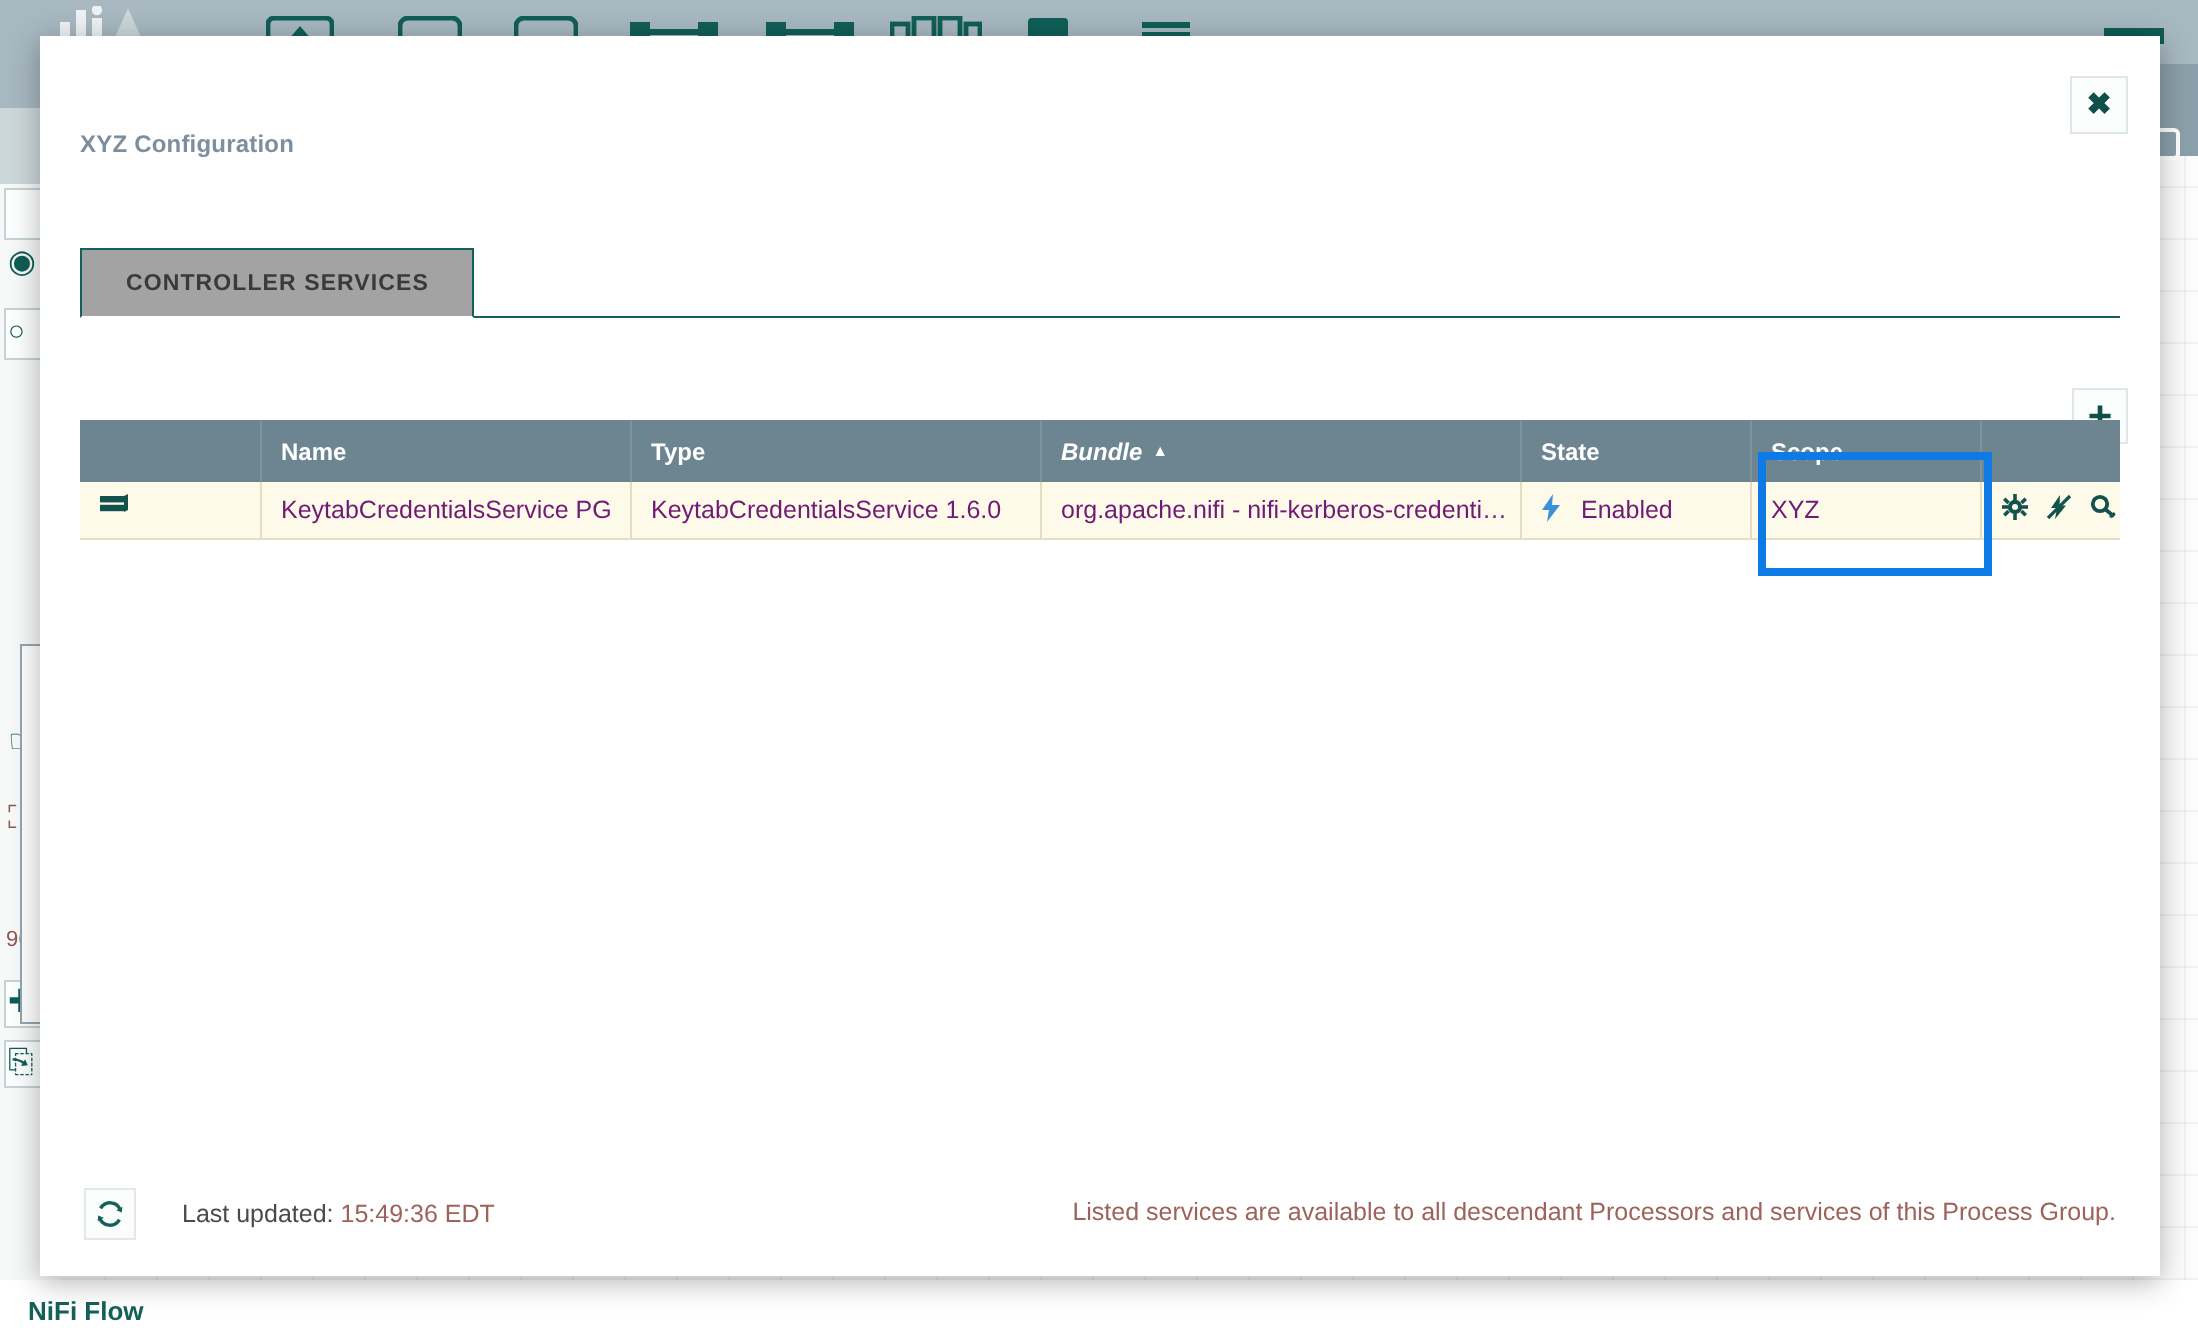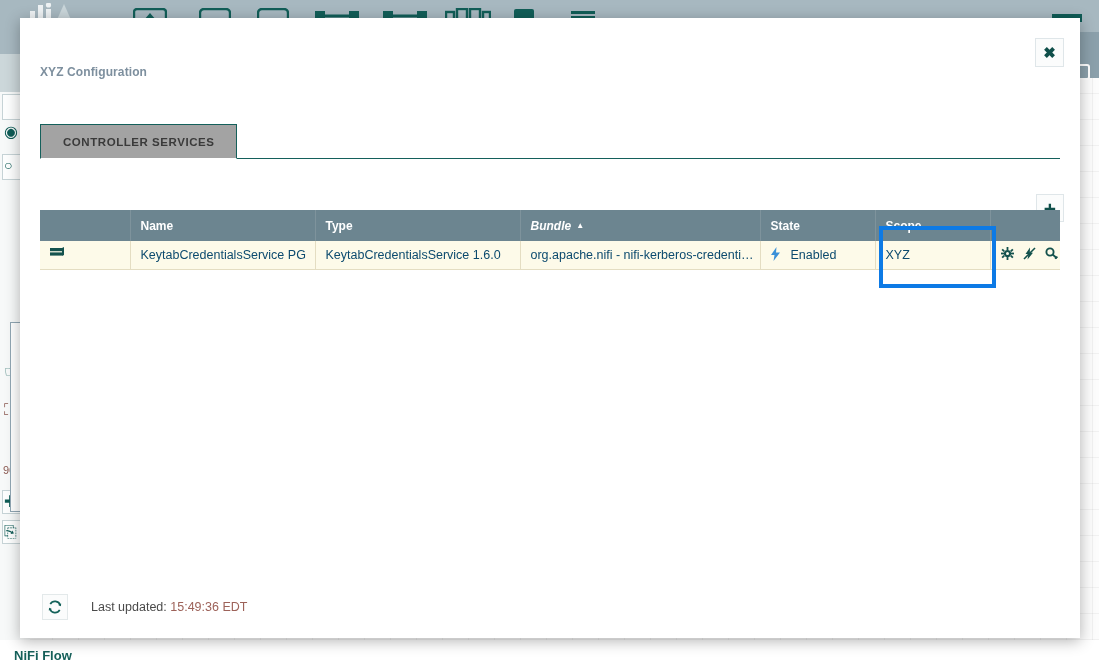--- a/index.html
+++ b/index.html
@@ -154,21 +154,21 @@
     white-space: nowrap;
   }
   #services-table thead th:last-child { border-right: none; }
   #services-table thead th.sorted { font-style: italic; }
   .sort-arrow { font-size: 8px; margin-left: 5px; vertical-align: 2px; }
 
   #services-table tbody td {
     background: #fdfae9;
     height: 28px;
     font-size: 12.5px;
-    color: #0c4a6e;
+    color: #701a75;
     padding: 0 0 0 10px;
     border-right: 1px solid #e4ddc2;
     border-bottom: 1px solid #e4ddc2;
     white-space: nowrap;
     overflow: hidden;
     text-overflow: ellipsis;
   }
   #services-table tbody td:last-child { border-right: none; }
 
   .col-icon   { width: 90px; }
@@ -409,14 +409,15 @@
           <polygon points="12.9,6.2 10.1,5.1 13.2,3.4" fill="#136159"></polygon>
           <path d="M1.8 8.8a5.4 5.4 0 0 0 9.9 1" fill="none" stroke="#136159" stroke-width="1.7"></path>
           <polygon points="1.1,7.8 3.9,8.9 0.8,10.6" fill="#136159"></polygon>
         </svg>
       </div>
       <div id="last-updated">
         <span>Last updated:</span>
         <span class="ts">15:49:36 EDT</span>
       </div>
     </div>
+    <div id="footer-note">Listed services are available to all descendant Processors and services of this Process Group.</div>
   </div>
 </div>
 
 </body></html>

